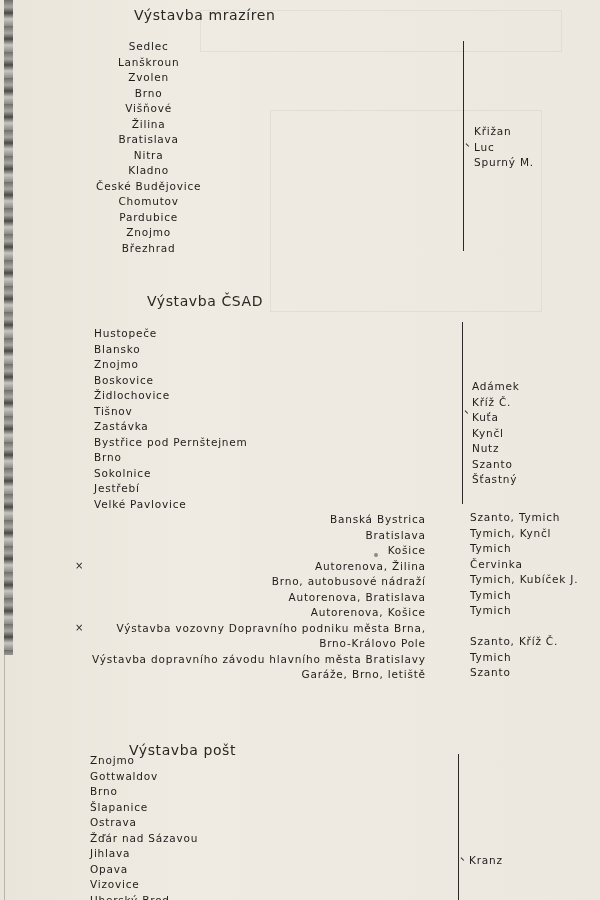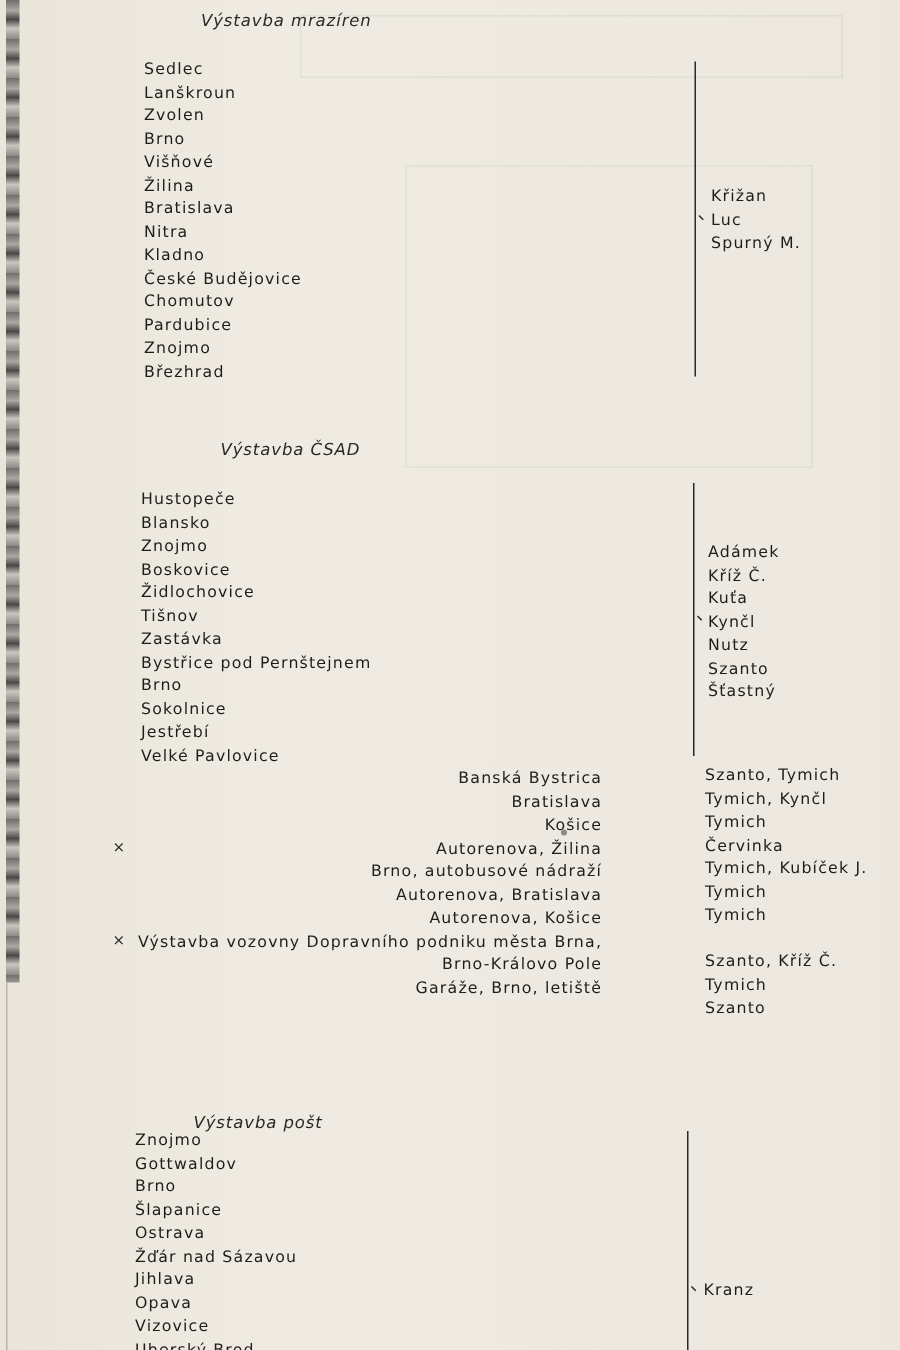--- a/index.html
+++ b/index.html
@@ -17,21 +17,21 @@
     position: absolute; border: 1px solid rgba(120,120,110,0.10);
   }
   .spine {
     position: absolute; left: 4px; top: 0; width: 9px; height: 655px;
     background: repeating-linear-gradient(180deg, #6f6e6a 0px, #a9a8a2 7px, #4a4946 13px, #c8c6bf 19px, #8b8a85 26px);
   }
   .spine-line {
     position: absolute; left: 4px; top: 655px; width: 1px; height: 245px; background: #b9b5ab;
   }
   .heading {
-    position: absolute; font-style: italic; font-size: 11px; letter-spacing: 0.6px; color: #2a2824;
+    position: absolute; font-size: 14px; letter-spacing: 0.6px; color: #2a2824;
   }
   .list { position: absolute; font-size: 10.5px; letter-spacing: 0.8px; }
   .row { height: 15.5px; line-height: 15.5px; white-space: nowrap; }
   .mark { position: absolute; font-size: 10px; color: #2a2824; }
   .brace {
     position: absolute; width: 8px;
     border-right: 1.6px solid #2b2925;
   }
   .brace::before, .brace::after {
     content: ""; position: absolute; right: -2px; width: 4px; height: 4px;
@@ -46,21 +46,21 @@
 </head>
 <body>
 
 <div class="page-bg"></div>
 <div class="ghost" style="left:200px;top:10px;width:360px;height:40px;"></div>
 <div class="ghost" style="left:270px;top:110px;width:270px;height:200px;"></div>
 <div class="spine"></div>
 <div class="spine-line"></div>
 
 <div class="heading" style="left:134px;top:7px;">Výstavba mrazíren</div>
-<div class="list" style="left:96px;top:39px;">
+<div class="list" style="left:96px;top:39px;text-align:center;">
   <div class="row">Sedlec</div>
   <div class="row">Lanškroun</div>
   <div class="row">Zvolen</div>
   <div class="row">Brno</div>
   <div class="row">Višňové</div>
   <div class="row">Žilina</div>
   <div class="row">Bratislava</div>
   <div class="row">Nitra</div>
   <div class="row">Kladno</div>
   <div class="row">České Budějovice</div>
@@ -89,40 +89,41 @@
   <div class="row">Zastávka</div>
   <div class="row">Bystřice pod Pernštejnem</div>
   <div class="row">Brno</div>
   <div class="row">Sokolnice</div>
   <div class="row">Jestřebí</div>
   <div class="row">Velké Pavlovice</div>
 </div>
 <div class="brace" style="left:454px;top:322px;height:182px;">
     <span class="tip" style="top:89px;"></span>
   </div>
-<div class="names" style="left:472px;top:361px;">
+<div class="names" style="left:472px;top:379px;">
   <div class="row">Adámek</div>
   <div class="row">Kříž Č.</div>
   <div class="row">Kuťa</div>
   <div class="row">Kynčl</div>
   <div class="row">Nutz</div>
   <div class="row">Szanto</div>
   <div class="row">Šťastný</div>
 </div>
 
 <div class="list" style="left:92px;top:512px;text-align:right;">
   <div class="row">Banská Bystrica</div>
   <div class="row">Bratislava</div>
   <div class="row">Košice</div>
   <div class="row">Autorenova, Žilina</div>
   <div class="row">Brno, autobusové nádraží</div>
   <div class="row">Autorenova, Bratislava</div>
   <div class="row">Autorenova, Košice</div>
   <div class="row">Výstavba vozovny Dopravního podniku města Brna,</div>
   <div class="row">Brno-Královo Pole</div>
+  <div class="row">Výstavba dopravního závodu hlavního města Bratislavy</div>
   <div class="row">Garáže, Brno, letiště</div>
 </div>
 <div class="mark" style="left:75px;top:560px;">×</div>
 <div class="mark" style="left:75px;top:622px;">×</div>
 <div class="names" style="left:470px;top:510px;">
   <div class="row">Szanto, Tymich</div>
   <div class="row">Tymich, Kynčl</div>
   <div class="row">Tymich</div>
   <div class="row">Červinka</div>
   <div class="row">Tymich, Kubíček J.</div>

